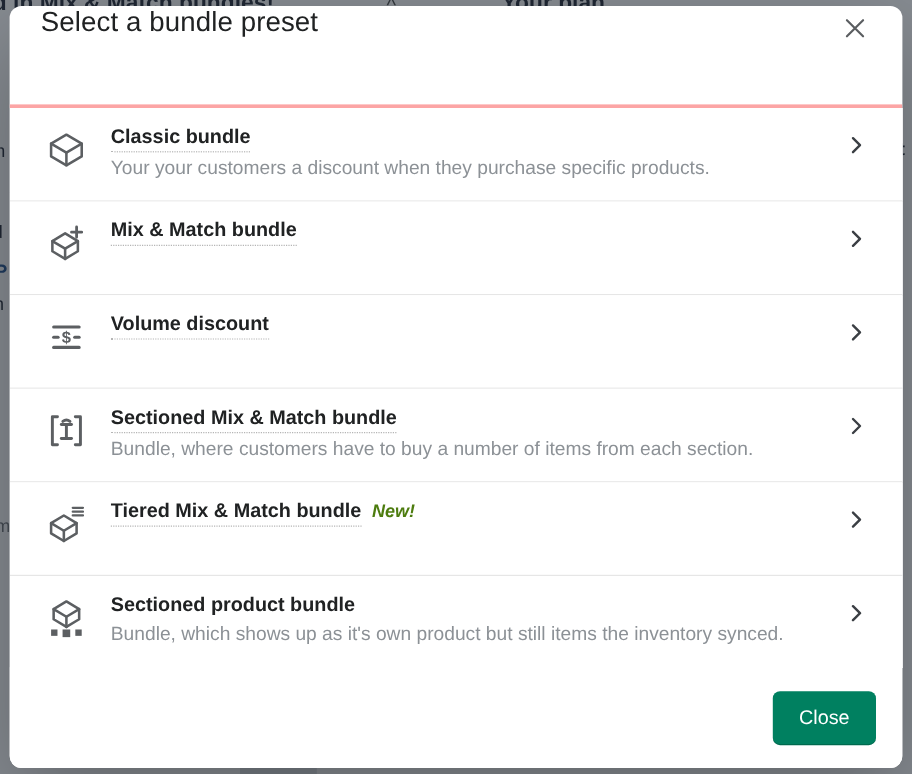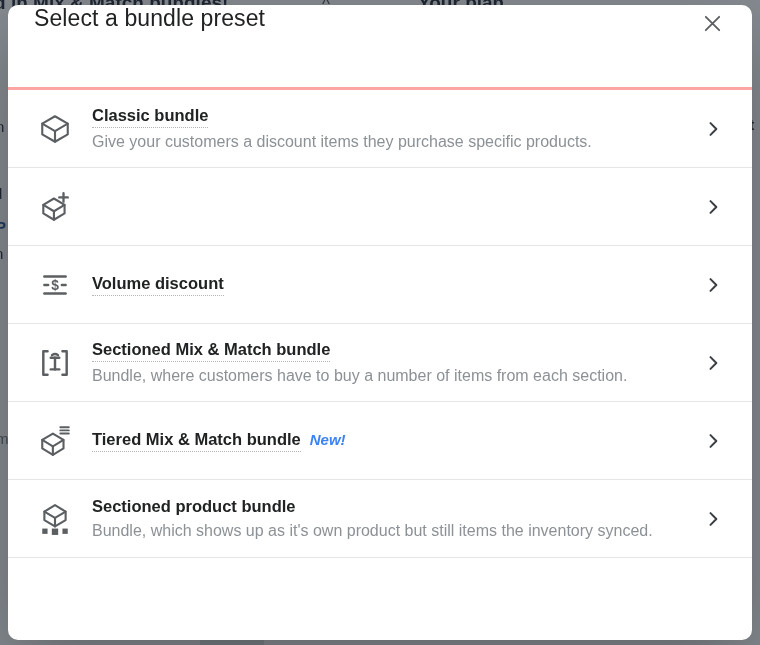--- a/index.html
+++ b/index.html
@@ -128,21 +128,21 @@
   }
 
   
   #preset-list {
     flex: 1 1 auto;
     overflow-y: auto;
     list-style: none;
   }
   .preset-row {
     display: flex;
-    align-items: center;
+    align-items: flex-start;
     min-height: 78px;
     padding: 14px 22px 14px 26px;
     border-bottom: 1px solid #e6e6e6;
     cursor: pointer;
     background: #ffffff;
   }
 
   .preset-icon {
     flex: 0 0 auto;
     width: 42px;
@@ -170,21 +170,21 @@
     line-height: 1.28;
   }
   .preset-title.dotted {
     border-bottom: 1px dotted #b5b5b5;
     padding-bottom: 1px;
   }
   .preset-badge {
     font-size: 15px;
     font-weight: 700;
     font-style: italic;
-    color: #3b82f6;
+    color: #4d7c0f;
     line-height: 1;
   }
   .preset-desc {
     margin-top: 4px;
     font-size: 16px;
     font-weight: 400;
     color: #8c9196;
     line-height: 1.3;
   }
 
@@ -269,39 +269,42 @@
         <svg width="34" height="34" viewBox="0 0 32 32" fill="none" stroke="currentColor" stroke-width="2" stroke-linejoin="round" stroke-linecap="round">
           <path d="M16 4 L28 11 L28 21 L16 28 L4 21 L4 11 Z"></path>
           <path d="M4 11 L16 18 L28 11"></path>
           <path d="M16 18 L16 28"></path>
         </svg>
       </span>
       <div class="preset-texts">
         <div class="preset-title-line">
           <span class="preset-title dotted">Classic bundle</span>
         </div>
-        <div class="preset-desc">Give your customers a discount items they purchase specific products.</div>
+        <div class="preset-desc">Your your customers a discount when they purchase specific products.</div>
       </div>
       <span class="preset-chevron">
         <svg width="20" height="20" viewBox="0 0 24 24" fill="none">
           <path d="M9 5 L16 12 L9 19" stroke="currentColor" stroke-width="2.4" stroke-linecap="round" stroke-linejoin="round"></path>
         </svg>
       </span>
     </li>
 
     <li class="preset-row">
       <span class="preset-icon">
         <svg width="34" height="34" viewBox="0 0 32 32" fill="none" stroke="currentColor" stroke-width="2" stroke-linejoin="round" stroke-linecap="round">
           <path d="M15 8 L25 14 L25 22 L15 28 L5 22 L5 14 Z"></path>
           <path d="M5 14 L15 20 L25 14"></path>
           <path d="M15 20 L15 28"></path>
           <path d="M24 3 L24 11 M20 7 L28 7" stroke-width="2.2"></path>
         </svg>
       </span>
       <div class="preset-texts">
+        <div class="preset-title-line">
+          <span class="preset-title dotted">Mix &amp; Match bundle</span>
+        </div>
       </div>
       <span class="preset-chevron">
         <svg width="20" height="20" viewBox="0 0 24 24" fill="none">
           <path d="M9 5 L16 12 L9 19" stroke="currentColor" stroke-width="2.4" stroke-linecap="round" stroke-linejoin="round"></path>
         </svg>
       </span>
     </li>
 
     <li class="preset-row">
       <span class="preset-icon">
@@ -390,14 +393,17 @@
       </div>
       <span class="preset-chevron">
         <svg width="20" height="20" viewBox="0 0 24 24" fill="none">
           <path d="M9 5 L16 12 L9 19" stroke="currentColor" stroke-width="2.4" stroke-linecap="round" stroke-linejoin="round"></path>
         </svg>
       </span>
     </li>
 
   </ul>
 
+  <div id="modal-footer">
+    <button id="close-button">Close</button>
+  </div>
 
 </div>
 
 </body></html>

